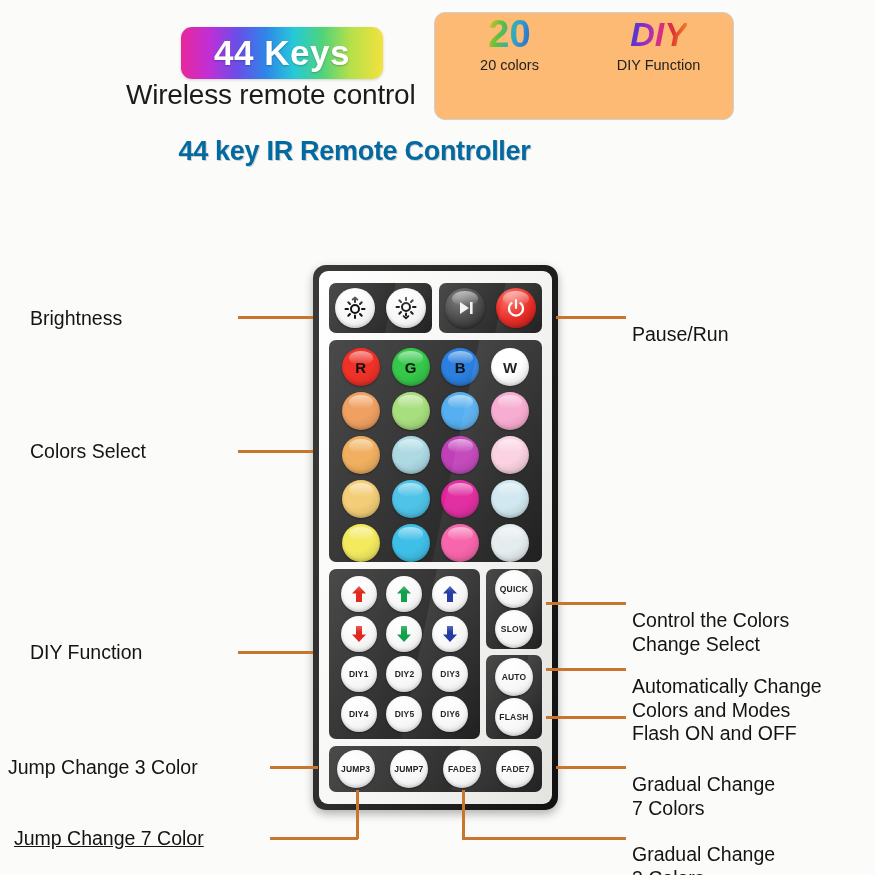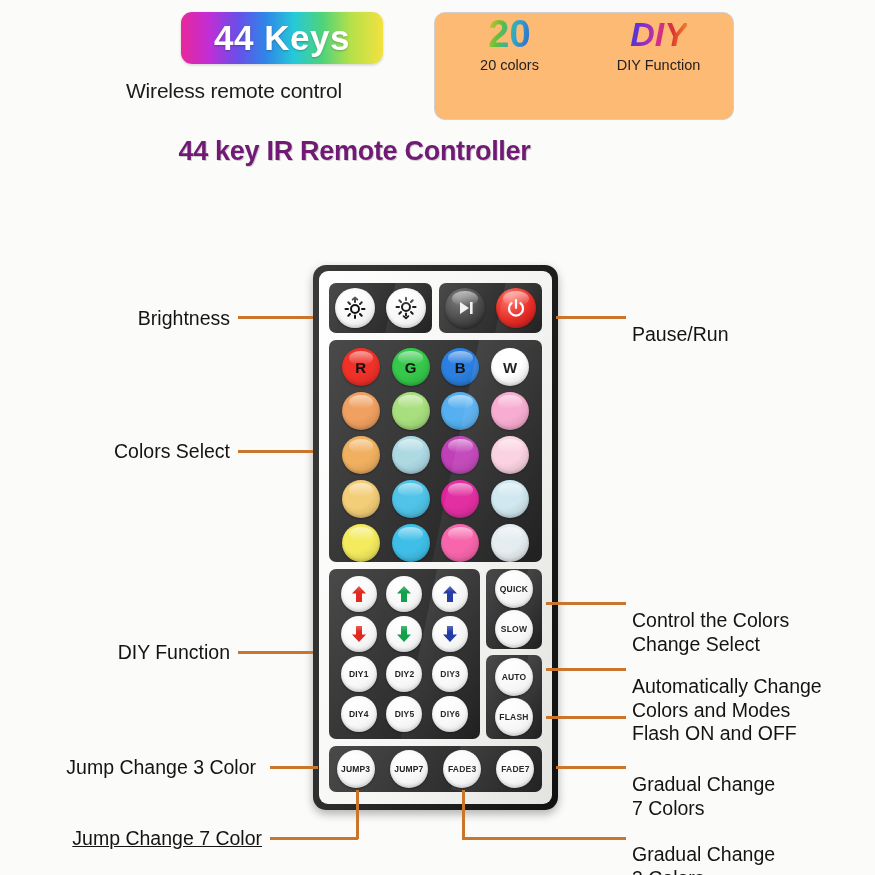--- a/index.html
+++ b/index.html
@@ -8,33 +8,33 @@
     background:#fbfbf9;
     font-family:"Liberation Sans", sans-serif;
     position:relative;
     overflow:hidden;
     color:#1a1a1a;
   }
   .stage{position:absolute;left:0;top:0;width:875px;height:875px;}
 
   
   #keys-badge{
-    position:absolute;left:181px;top:12px;width:202px;height:52px;
+    position:absolute;left:181px;top:27px;width:202px;height:52px;
     border-radius:11px;
     background:linear-gradient(90deg,#e8279b 0%,#c02fd6 14%,#6a4ee8 28%,#2f86e8 42%,#26c9d8 56%,#4fd37a 70%,#b6e04a 84%,#f2e23e 100%);
     display:flex;align-items:center;justify-content:center;
     box-shadow:0 1px 3px rgba(0,0,0,.18);
   }
   #keys-badge span{
     font-size:35px;font-weight:bold;color:#ffffff;letter-spacing:.5px;
     text-shadow:0 1px 2px rgba(0,0,0,.25);
   }
   #wireless-heading{
     position:absolute;left:126px;top:79px;width:310px;
-    font-size:21px;color:#1b1b1b;letter-spacing:-.2px;white-space:nowrap;
+    font-size:28px;color:#1b1b1b;letter-spacing:-.2px;white-space:nowrap;
   }
 
   
   #feature-card{
     position:absolute;left:434px;top:12px;width:298px;height:106px;
     border:1px solid #cfcfcf;border-radius:11px;background:#fdba74;
     display:flex;align-items:flex-start;
   }
   .feature{flex:1;display:flex;flex-direction:column;align-items:center;justify-content:center;gap:2px;}
   .feature .glyph{height:42px;display:flex;align-items:center;justify-content:center;}
@@ -46,21 +46,21 @@
   }
   #diy-glyph{
     font-size:34px;font-weight:bold;line-height:36px;font-style:italic;
     background:linear-gradient(100deg,#2f3fd0 0%,#7a2fd0 22%,#d02f9b 48%,#e0312f 72%,#f0a02a 100%);
     -webkit-background-clip:text;background-clip:text;color:transparent;
   }
 
   
   #ir-title{
     position:absolute;left:0;top:136px;width:709px;text-align:center;
-    font-size:27px;font-weight:bold;color:#701a75;letter-spacing:-.3px;
+    font-size:27px;font-weight:bold;color:#0369a1;letter-spacing:-.3px;
     text-shadow:1px 1px 0 rgba(0,0,0,.18);
   }
   #desc{
     position:absolute;left:57px;top:170px;width:770px;
     font-size:19.5px;line-height:26.5px;color:#181818;
   }
 
   
   #remote{
     position:absolute;left:313px;top:265px;width:245px;height:545px;
@@ -120,21 +120,21 @@
 
   
   #bottom-panel{height:48px;display:flex;align-items:center;justify-content:space-around;}
   .bbtn{width:38px;height:38px;}
 
   .arrow{display:block;}
 
   
   .lbl{position:absolute;font-size:19.5px;line-height:24px;color:#141414;white-space:pre-line;}
   .lbl.right{text-align:left;margin-top:16px;}
-  .lbl.left{text-align:right;}
+  .lbl.left{text-align:left;}
   .lead{position:absolute;background:#c9762c;height:2.5px;}
   .lead.v{width:2.5px;height:auto;}
 </style>
 </head>
 <body>
 
 <div class="stage">
 
   <div id="keys-badge">
     <span>44 Keys</span>

